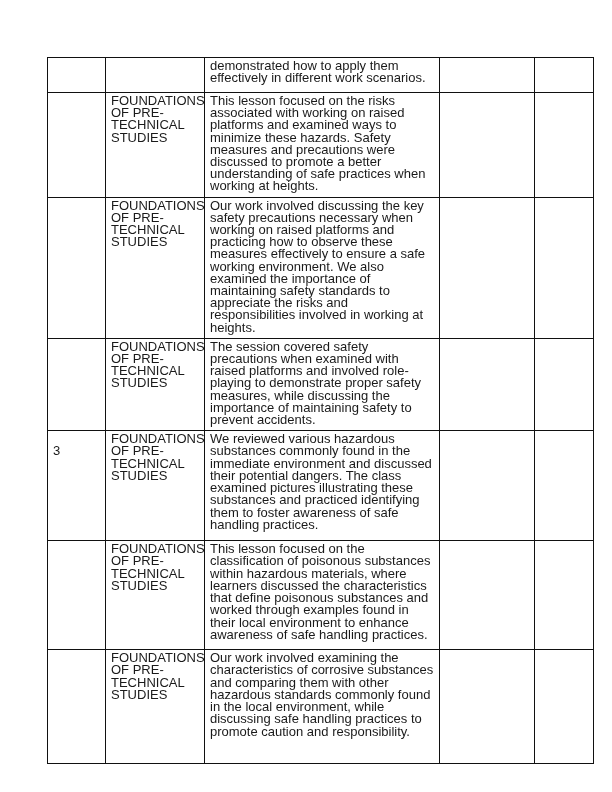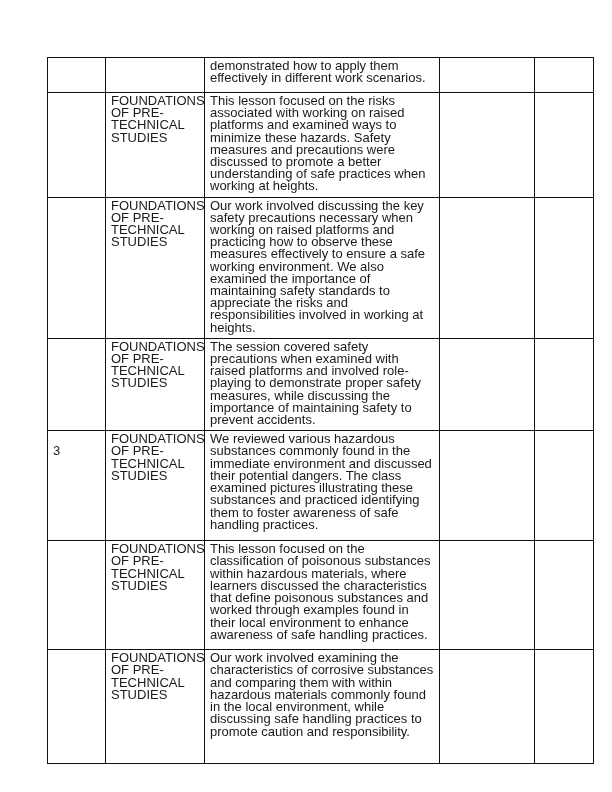--- a/index.html
+++ b/index.html
@@ -110,18 +110,18 @@
       <td>FOUNDATIONS OF PRE- TECHNICAL STUDIES</td>
       <td class="cell-desc">This lesson focused on the classification of poisonous substances within hazardous materials, where learners discussed the characteristics that define poisonous substances and worked through examples found in their local environment to enhance awareness of safe handling practices.</td>
       <td></td>
       <td></td>
     </tr>
     <tr class="row-6">
       <td class="cell-week">
           <div></div>
         </td>
       <td>FOUNDATIONS OF PRE- TECHNICAL STUDIES</td>
-      <td class="cell-desc">Our work involved examining the characteristics of corrosive substances and comparing them with within hazardous materials commonly found in the local environment, while discussing safe handling practices to promote caution and responsibility.</td>
+      <td class="cell-desc">Our work involved examining the characteristics of corrosive substances and comparing them with other hazardous standards commonly found in the local environment, while discussing safe handling practices to promote caution and responsibility.</td>
       <td></td>
       <td></td>
     </tr>
   </tbody>
 </table>
 
 </body></html>

